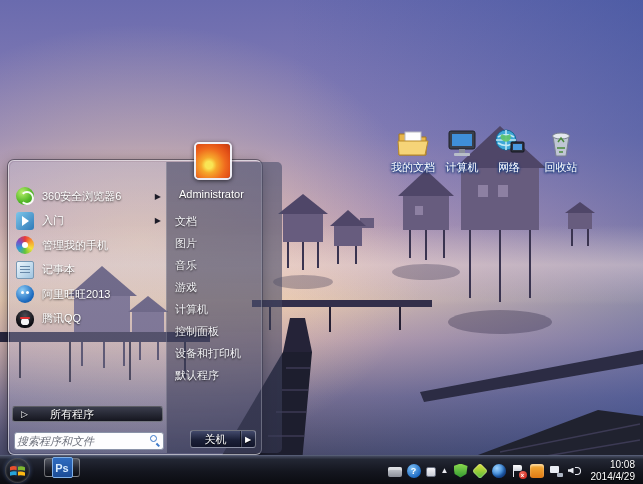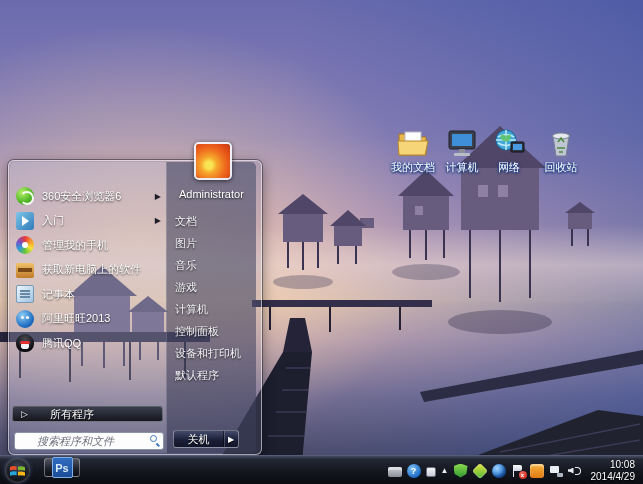--- a/index.html
+++ b/index.html
@@ -28,38 +28,38 @@
   .sm-ico { width:18px; height:18px; margin-right:8px; flex:0 0 18px; position:relative; }
   .sm-arrow { margin-left:auto; font-size:8px; color:#1c1c28; text-shadow:none; }
   .all-programs { position:absolute; left:2px; right:3px; top:244px; height:16px;
                   background:linear-gradient(#3a3d4c,#15161f);
                   border:1px solid rgba(255,255,255,0.3); border-radius:3px;
                   display:flex; align-items:center; color:#fff; font-size:11px;
                   text-shadow:0 1px 1px #000; padding:0 6px; cursor:pointer; }
   .ap-arrow { font-size:9px; margin-right:22px; margin-left:2px; }
   .search-row { position:absolute; left:4px; right:2px; top:269px; height:18px; }
   .search-row input { width:100%; height:100%; border:1px solid #8a93a8; border-radius:3px;
-                      background:#fdfdfe; font-size:11px; padding:0 20px 0 22px;
+                      background:#fdfdfe; font-size:11px; padding:0 20px 0 2px;
                       font-family:"Liberation Sans", sans-serif; color:#222; }
   .search-row input::placeholder { font-style:italic; color:#6b6f7a; }
   .search-glass { position:absolute; right:5px; top:4px; width:9px; height:9px; }
   .search-glass .lens { position:absolute; left:0; top:0; width:7px; height:7px;
                         border:1.5px solid #3c78c8; border-radius:50%; }
   .search-glass .handle { position:absolute; right:-1px; bottom:-1px; width:4px; height:1.5px;
                           background:#3c78c8; transform:rotate(45deg); }
 
-  .sm-right { position:absolute; left:158px; top:2px; width:90px; height:291px;
+  .sm-right { position:absolute; left:158px; top:2px; width:116px; height:291px;
               background:linear-gradient(rgba(78,82,110,0.62), rgba(58,60,88,0.55));
               border-left:1px solid rgba(255,255,255,0.18); border-radius:0 5px 5px 0; }
   .sm-user { position:absolute; left:12px; top:26px; font-size:11px; color:#fff;
              text-shadow:0 1px 2px rgba(0,0,0,0.8); }
   .sm-right-items { position:absolute; left:0; top:48px; right:0; }
   .sm-right-item { height:22px; line-height:22px; padding-left:8px; font-size:11px; color:#f4f4f8;
                    text-shadow:0 1px 2px rgba(0,0,0,0.8); cursor:pointer; white-space:nowrap; }
-  .shutdown { position:absolute; left:6px; bottom:5px; width:66px; height:18px;
+  .shutdown { position:absolute; left:23px; bottom:5px; width:66px; height:18px;
               background:linear-gradient(#434a6c,#1b2038 55%,#12152a);
               border:1px solid rgba(255,255,255,0.4); border-radius:3px;
               display:flex; align-items:center; color:#fff; font-size:11px;
               text-shadow:0 1px 1px #000; cursor:pointer; }
   .shutdown .sd-label { flex:1; text-align:center; }
   .shutdown .sd-div { width:1px; height:100%; background:rgba(0,0,0,0.55);
                       box-shadow:1px 0 0 rgba(255,255,255,0.2); }
   .shutdown .sd-arrow { width:14px; text-align:center; font-size:8px; }
 
   .avatar { position:absolute; left:194px; top:142px; width:38px; height:38px;
@@ -310,24 +310,20 @@
         <div class="sm-item">
           <span class="sm-ico ic-start"></span>
           <span>入门</span>
           <span class="sm-arrow">▶</span>
         </div>
         <div class="sm-item">
           <span class="sm-ico ic-pin"></span>
           <span>管理我的手机</span>
         </div>
         <div class="sm-item">
-          <span class="sm-ico ic-box"></span>
-          <span>获取新电脑上的软件</span>
-        </div>
-        <div class="sm-item">
           <span class="sm-ico ic-note"></span>
           <span>记事本</span>
         </div>
         <div class="sm-item">
           <span class="sm-ico ic-ww"></span>
           <span>阿里旺旺2013</span>
         </div>
         <div class="sm-item">
           <span class="sm-ico ic-qq"></span>
           <span>腾讯QQ</span>

